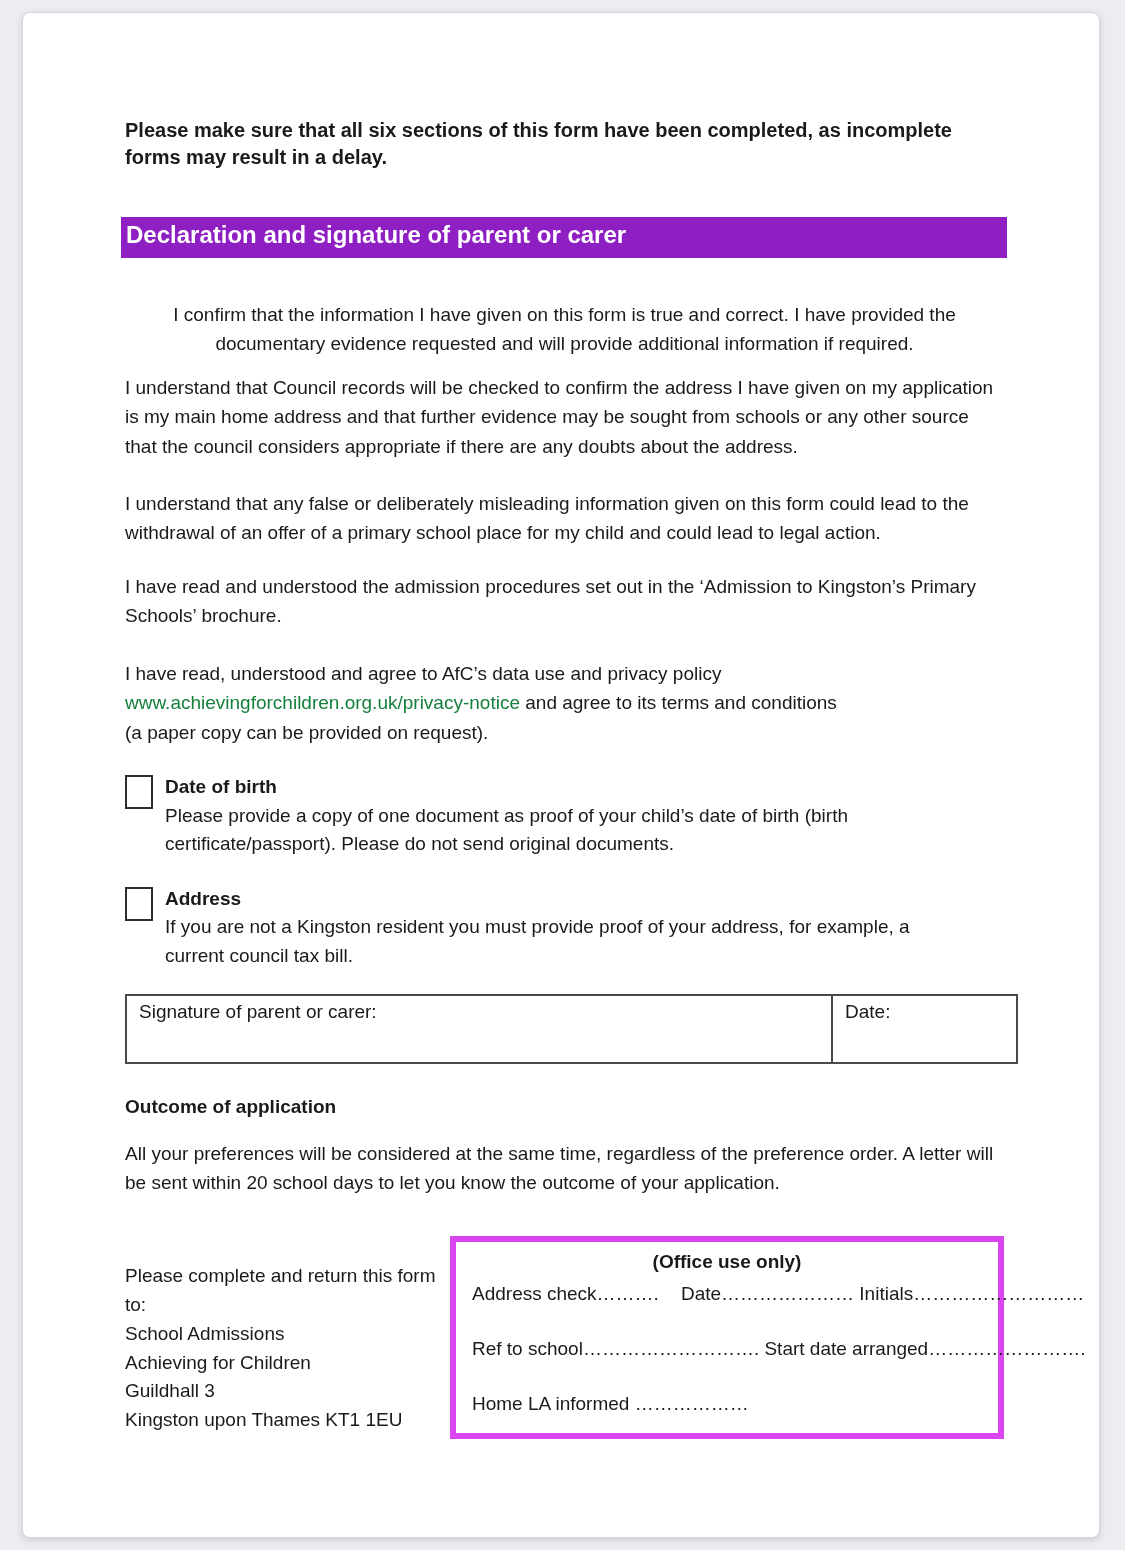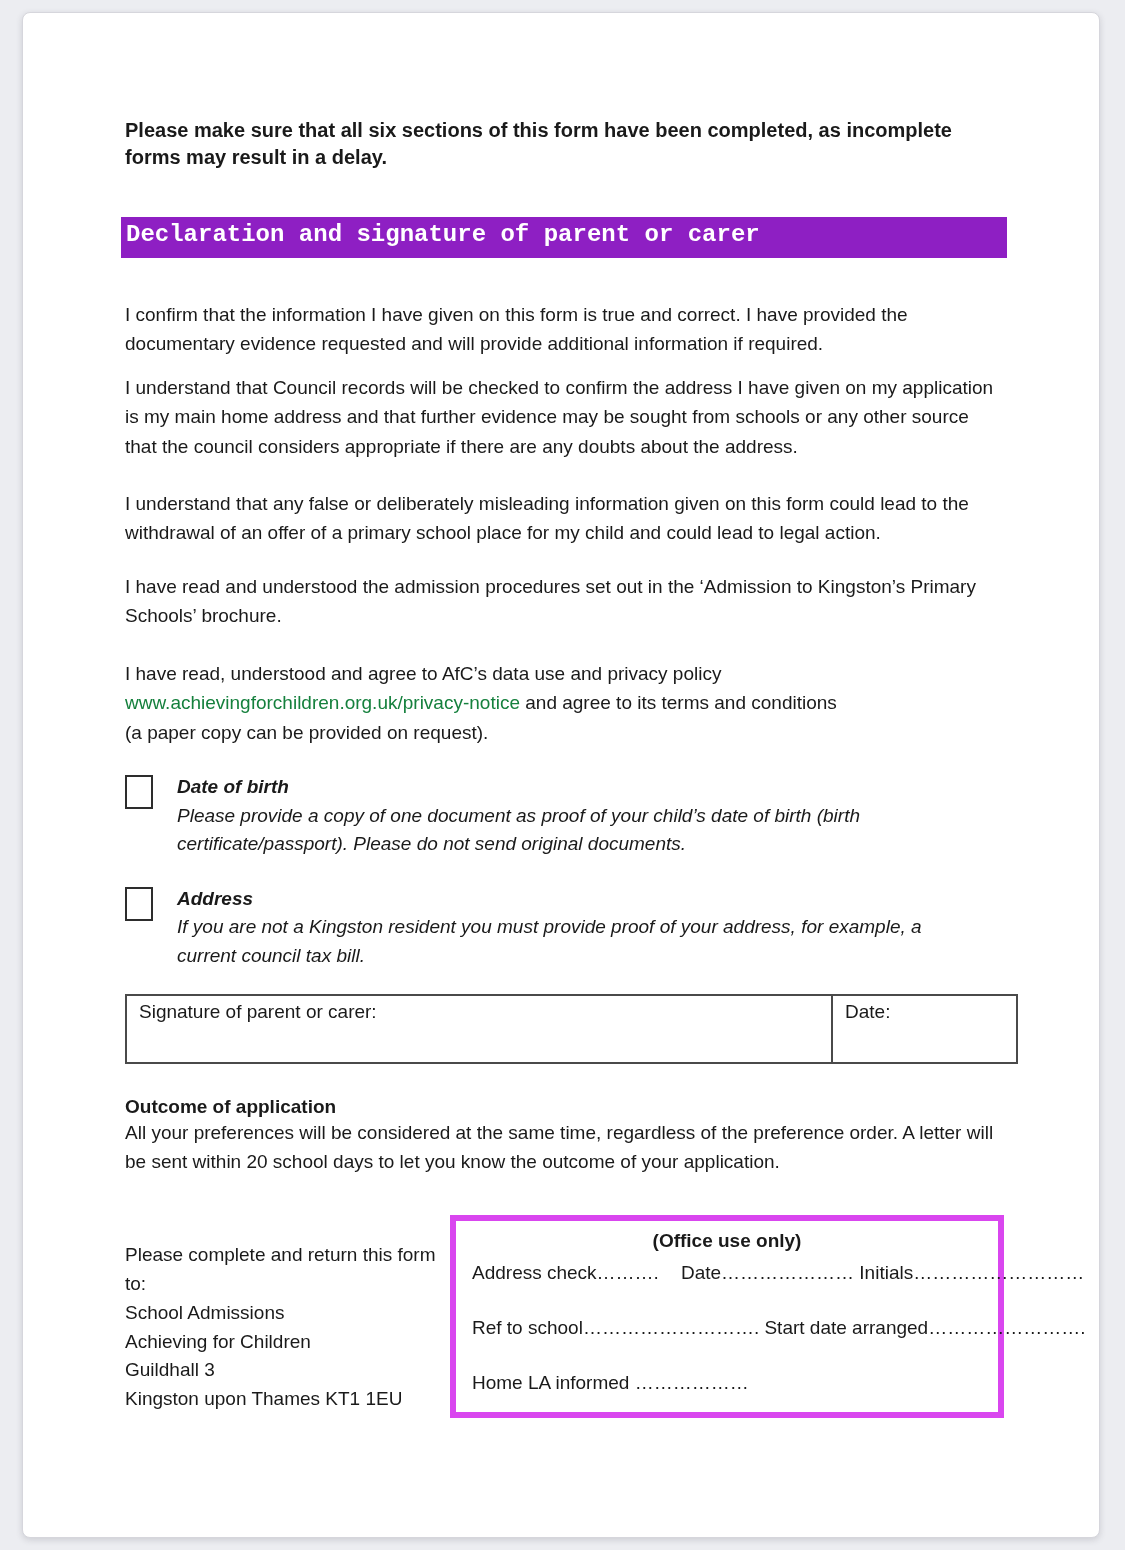--- a/index.html
+++ b/index.html
@@ -24,51 +24,50 @@
     margin: 0; max-width: 872px;
     font-size: 20px; font-weight: bold; line-height: 1.35;
   }
 
   .banner {
     margin: 46px 0 0 -4px; width: 886px;
     background: #8E1FC3; color: #ffffff;
     font-size: 24px; font-weight: bold;
     padding: 4px 10px 8px 5px;
     line-height: 1.2;
-    font-family: Liberation Mono, monospace;
   }
 
   .para {
     margin: 14px 0 0; max-width: 886px;
     font-size: 19px; line-height: 1.55;
   }
-  .mt-p1 { margin-top: 42px; }
+  .mt-p1 { margin-top: 42px; text-align: center; }
   .mt-28 { margin-top: 28px; }
   .mt-24 { margin-top: 24px; }
 
   .link { color: #4AA7DE; text-decoration: none; cursor: pointer; }
 
-  .check-item { display: flex; gap: 24px; margin-top: 26px; font-style: italic; }
+  .check-item { display: flex; gap: 12px; margin-top: 26px; }
   .checkbox {
     flex: none; width: 28px; height: 34px; margin-top: 2px;
     border: 2px solid #2d2d2d; background: #fff;
   }
   .check-body { font-size: 19px; line-height: 1.5; max-width: 800px; }
   .check-label { font-weight: bold; }
 
   .sig-table {
     display: flex; margin-top: 24px; width: 893px; height: 70px;
     border: 2px solid #4a4a4a;
   }
   .sig-cell { padding: 5px 12px; font-size: 19px; }
   .sig-left { width: 706px; border-right: 2px solid #4a4a4a; }
   .sig-right { flex: 1; }
 
   .outcome-h { margin: 32px 0 0; font-size: 19px; font-weight: bold; }
-  .outcome-p { margin-top: 0; }
+  .outcome-p { margin-top: 21px; }
 
   .bottom { display: flex; margin-top: 38px; }
   .return-block {
     width: 352px; padding-top: 26px;
     font-size: 19px; line-height: 1.52;
   }
   .office-box {
     width: 554px; border: 6px solid #d946ef;
     padding: 9px 16px 18px; font-size: 19px;
   }

